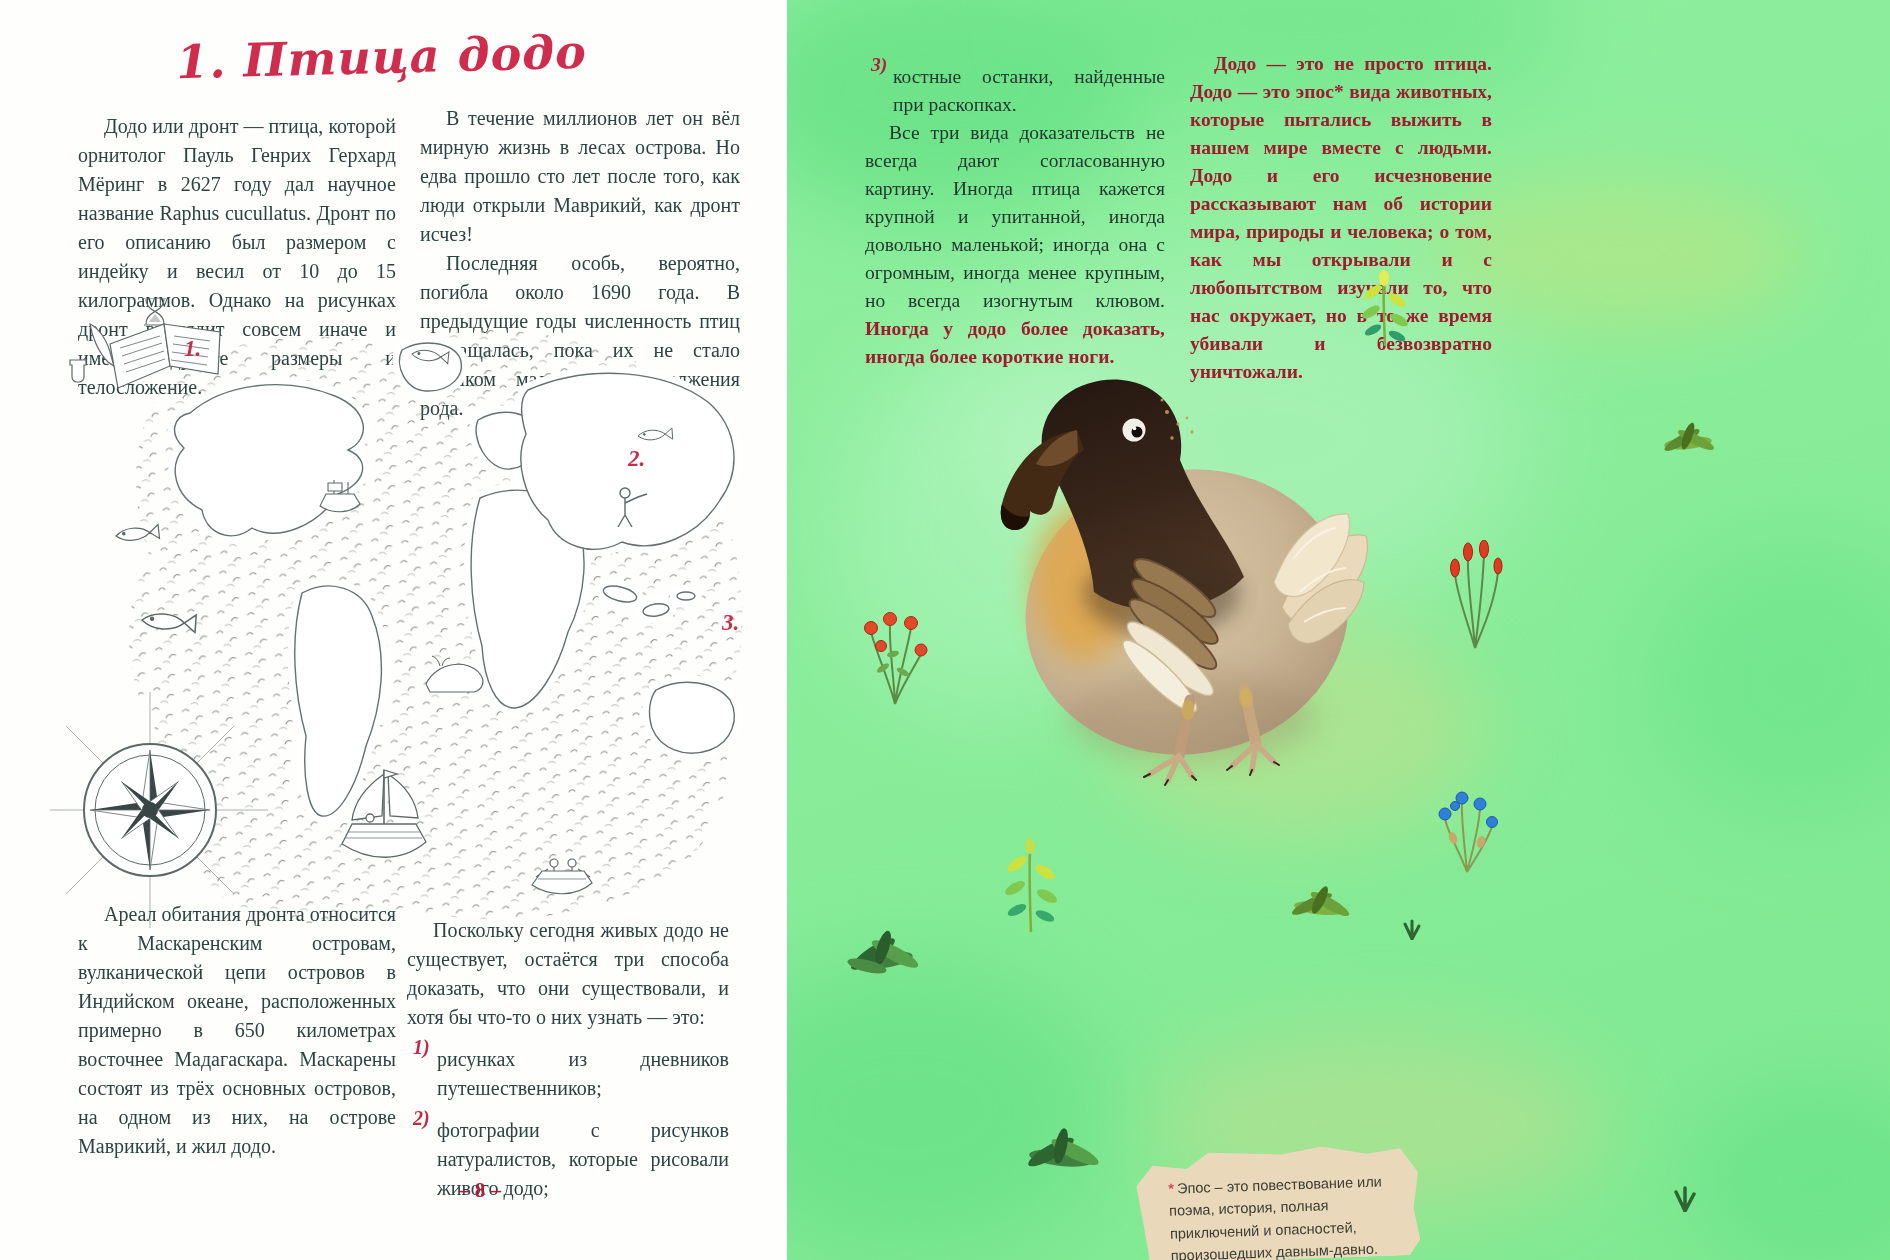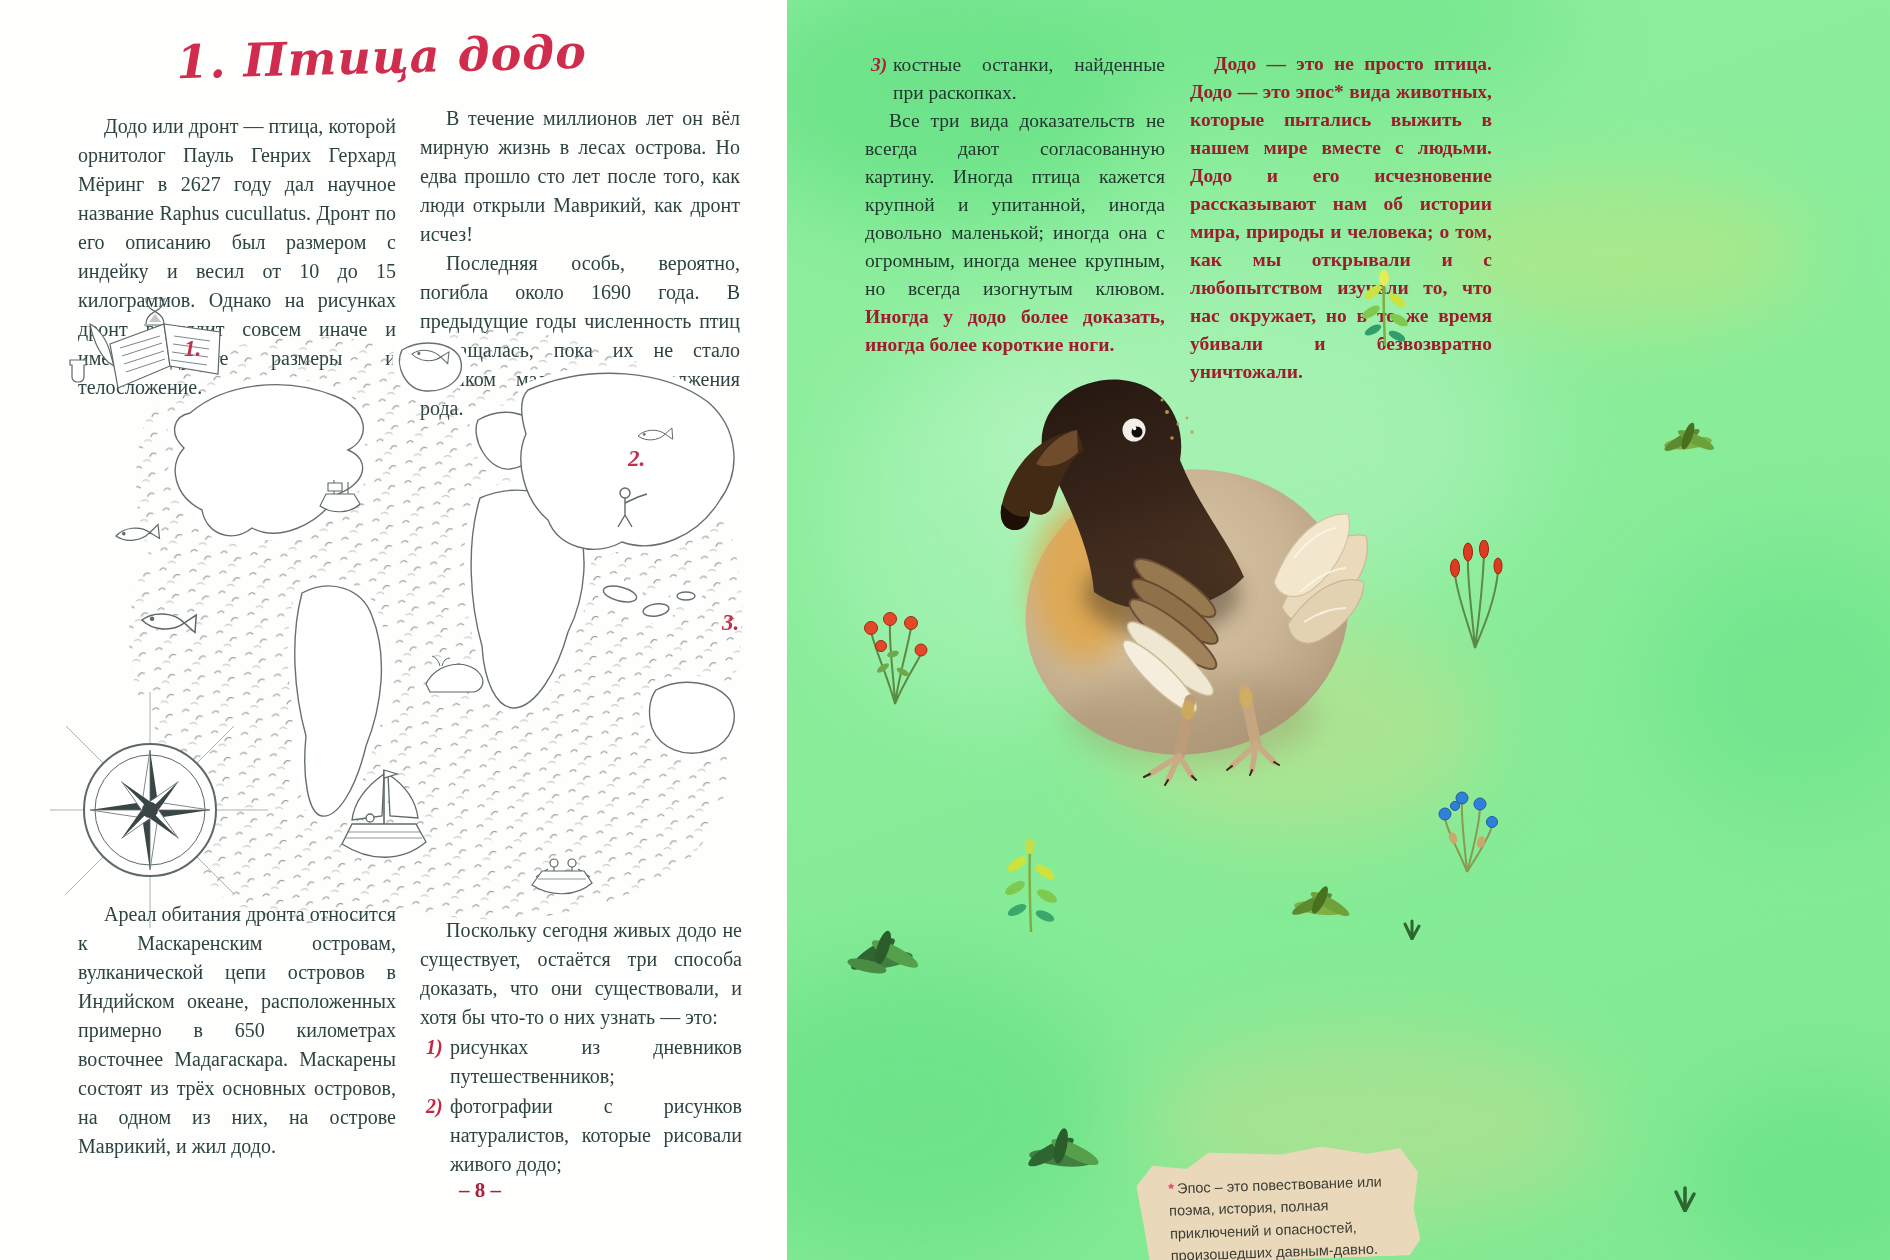--- a/index.html
+++ b/index.html
@@ -13,24 +13,24 @@
     font-family:"DejaVu Serif", serif; font-style:italic; font-weight:bold;
     font-size:46px; letter-spacing:1px; color:#d02c4e;
     transform:translateX(-12px) rotate(-1.5deg);
   }
   .col { position:absolute; font-size:20px; line-height:29px; text-align:justify; color:#2d4341; }
   .col p { text-indent:26px; }
   .lat { }
   .tl-col1 { left:78px;  top:112px; width:318px; }
   .tl-col2 { left:420px; top:104px; width:320px; }
   .bl-col1 { left:78px;  top:900px; width:318px; }
-  .bl-col2 { left:420px; top:916px; width:322px; }
+  .bl-col2 { left:407px; top:916px; width:322px; }
   .li { display:flex; margin-top:1px; }
   .li .num { flex:0 0 30px; text-align:left; padding-left:6px; color:#c22745; font-weight:bold; font-style:italic; }
-  .li .txt { flex:1; text-align:justify; }
+  .li .txt { flex:1; text-align:justify;margin-top:12px; }
   .page-number { position:absolute; left:430px; top:1178px; width:100px; text-align:center;
     font-size:21px; color:#ad1f3e; font-weight:bold; }
   .map-wrap { position:absolute; left:50px; top:298px; width:715px; height:650px; }
   .map-num { font-family:"Liberation Serif", serif; font-style:italic; font-weight:bold; font-size:23px; fill:#c3304e; }
 
   
   .page-right { position:absolute; left:787px; top:0; width:1103px; height:1260px;
     background:linear-gradient(160deg,#90efa0,#7fe991); overflow:hidden; }
   .blob { position:absolute; border-radius:50%; }
   .rp-col { position:absolute; width:300px; font-size:19.5px; line-height:28px; text-align:justify; color:#21382e; }

